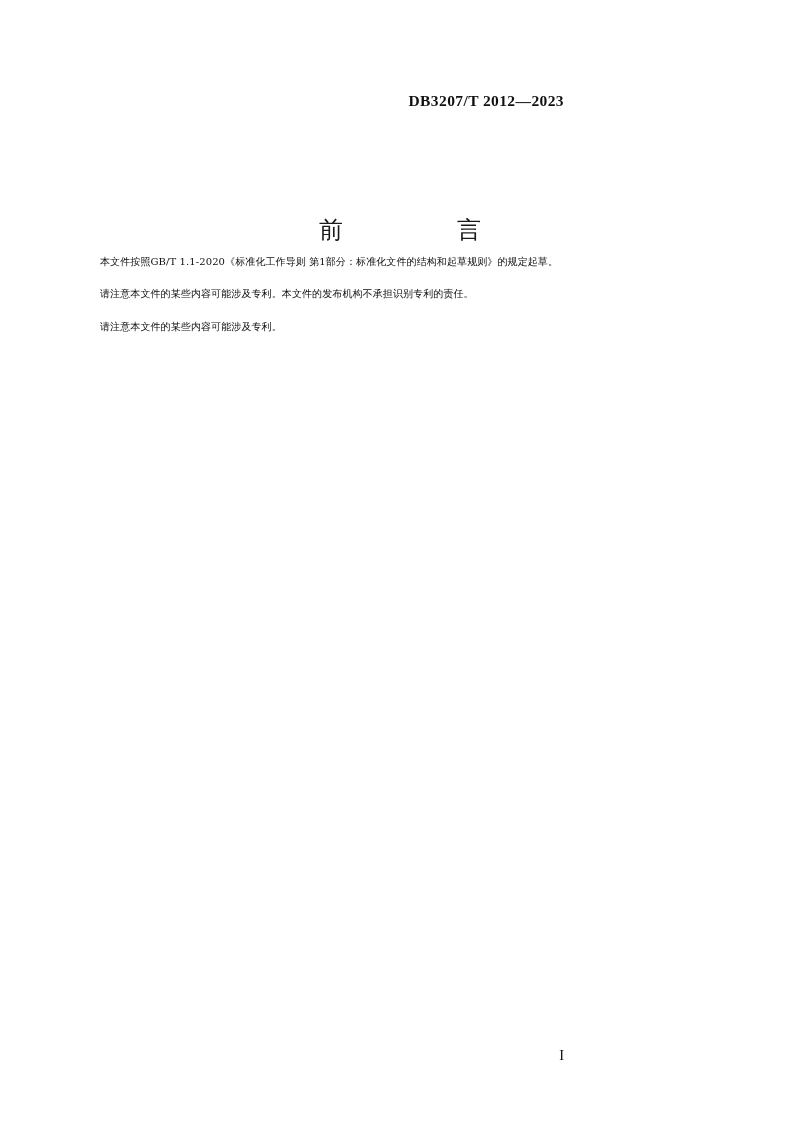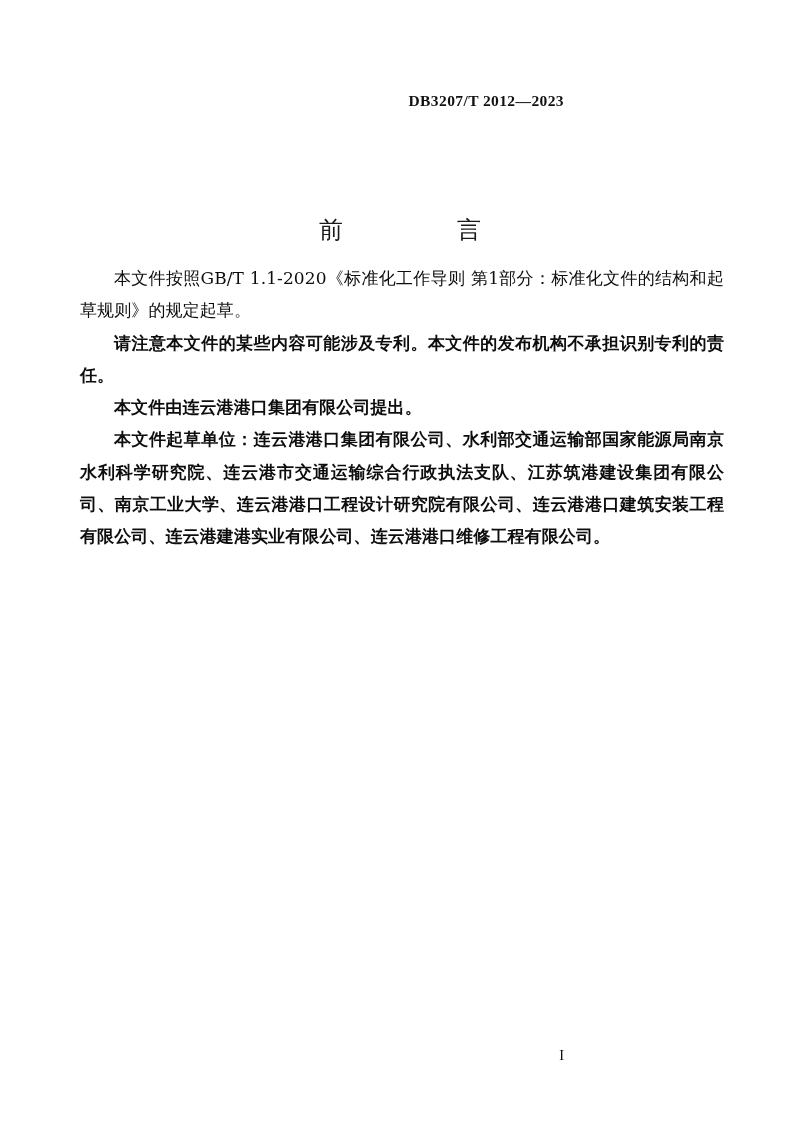--- a/index.html
+++ b/index.html
@@ -61,39 +61,38 @@
   
   .body-block {
     position: absolute;
     top: 246px;
     left: 80px;
     width: 644px;
   }
 
   .para {
     font-family: "DejaVu Serif", "Liberation Serif", serif;
-    font-size: 17px;
+    font-size: 10px;
     line-height: 32.3px;
     text-align: justify;
     text-justify: inter-character;
     text-indent: 2em;
-    margin: 16px 0 0 0;
+    margin: 0 0 0 0;
     color: #0d0d0d;
     letter-spacing: 0.1px;
     word-break: break-all;
   }
 
   .para + .para {
     margin-top: 0px;
   }
 
   
   .para.gap {
     margin-top: 0.0px;
-    font-weight: bold;
   }
 
   
   .page-footer {
     position: absolute;
     bottom: 68px;
     left: 80px;
     right: 80px;
     text-align: right;
   }
@@ -112,24 +111,23 @@
     <span class="header-std-no">DB3207/T  2012—2023</span>
   </div>
 
   <h1 class="doc-title">前　　言</h1>
 
   <div class="body-block">
     <p class="para">本文件按照GB/T 1.1-2020《标准化工作导则 第1部分：标准化文件的结构和起草规则》的规定起草。</p>
 
     <p class="para gap">请注意本文件的某些内容可能涉及专利。本文件的发布机构不承担识别专利的责任。</p>
 
-    <p class="para gap">本文件由连云港港口集团有限公司提出。</p>
+    <p class="para gap">请注意本文件的某些内容可能涉及专利。</p>
 
 
-    <p class="para gap">本文件起草单位：连云港港口集团有限公司、水利部交通运输部国家能源局南京水利科学研究院、连云港市交通运输综合行政执法支队、江苏筑港建设集团有限公司、南京工业大学、连云港港口工程设计研究院有限公司、连云港港口建筑安装工程有限公司、连云港建港实业有限公司、连云港港口维修工程有限公司。</p>
 
   </div>
 
   <div class="page-footer">
     <span class="folio">I</span>
   </div>
 
 </div>
 
 </body></html>

